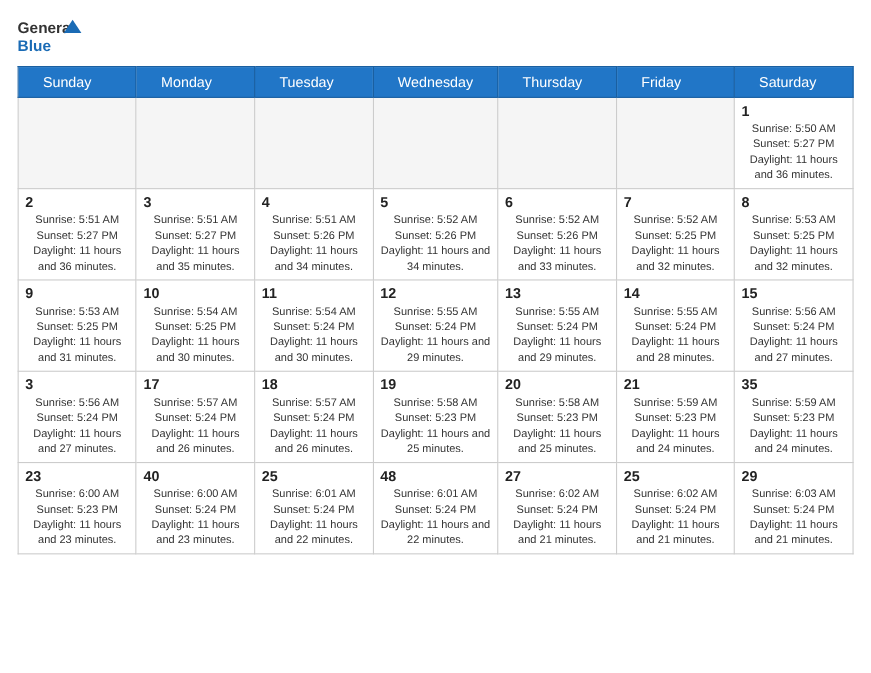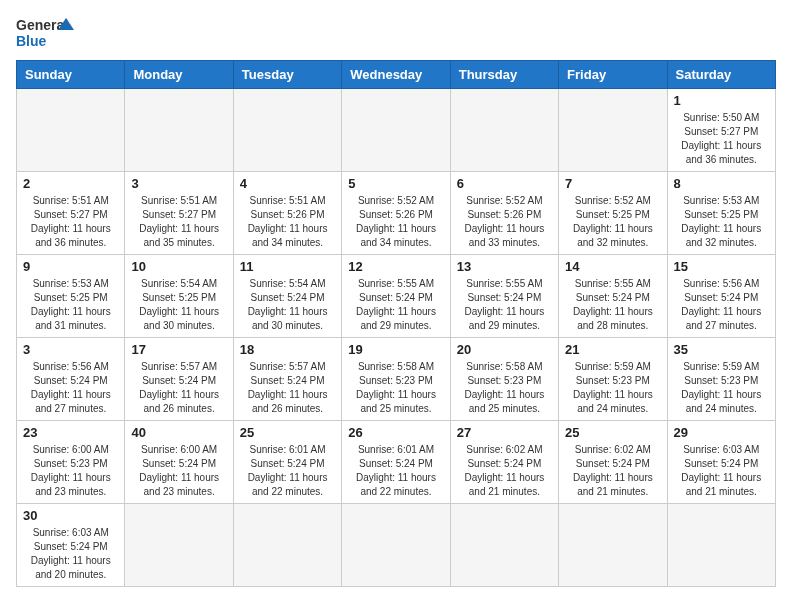--- a/index.html
+++ b/index.html
@@ -37,23 +37,23 @@
     }
     .calendar {
       width: 100%;
       border-collapse: collapse;
       border: 1px solid #ccc;
     }
     .calendar th {
       background: #2176c7;
       color: #fff;
       font-size: 13px;
-      font-weight: bold;
+      font-weight: normal;
       text-align: left;
-      padding: 6px 8px;
+      padding: 6px 22px;
       border: 1px solid #1a5fa0;
     }
     .calendar td {
       vertical-align: top;
       border: 1px solid #ccc;
       padding: 4px 6px;
       width: calc(100% / 7);
       min-height: 80px;
       background: #fff;
     }
@@ -287,21 +287,21 @@
 and 23 minutes.</div>
         </td>
         <td>
           <div class="day-number">25</div>
           <div class="day-info">Sunrise: 6:01 AM
 Sunset: 5:24 PM
 Daylight: 11 hours
 and 22 minutes.</div>
         </td>
         <td>
-          <div class="day-number">26</div>
+          <div class="day-number">48</div>
           <div class="day-info">Sunrise: 6:01 AM
 Sunset: 5:24 PM
 Daylight: 11 hours
 and 22 minutes.</div>
         </td>
         <td>
           <div class="day-number">27</div>
           <div class="day-info">Sunrise: 6:02 AM
 Sunset: 5:24 PM
 Daylight: 11 hours
@@ -314,30 +314,15 @@
 Daylight: 11 hours
 and 21 minutes.</div>
         </td>
         <td>
           <div class="day-number">29</div>
           <div class="day-info">Sunrise: 6:03 AM
 Sunset: 5:24 PM
 Daylight: 11 hours
 and 21 minutes.</div>
         </td>
-      </tr>
-      <tr>
-        <td>
-          <div class="day-number">30</div>
-          <div class="day-info">Sunrise: 6:03 AM
-Sunset: 5:24 PM
-Daylight: 11 hours
-and 20 minutes.</div>
-        </td>
-        <td class="empty"></td>
-        <td class="empty"></td>
-        <td class="empty"></td>
-        <td class="empty"></td>
-        <td class="empty"></td>
-        <td class="empty"></td>
       </tr>
     </tbody>
 </table>
 
 </body></html>

